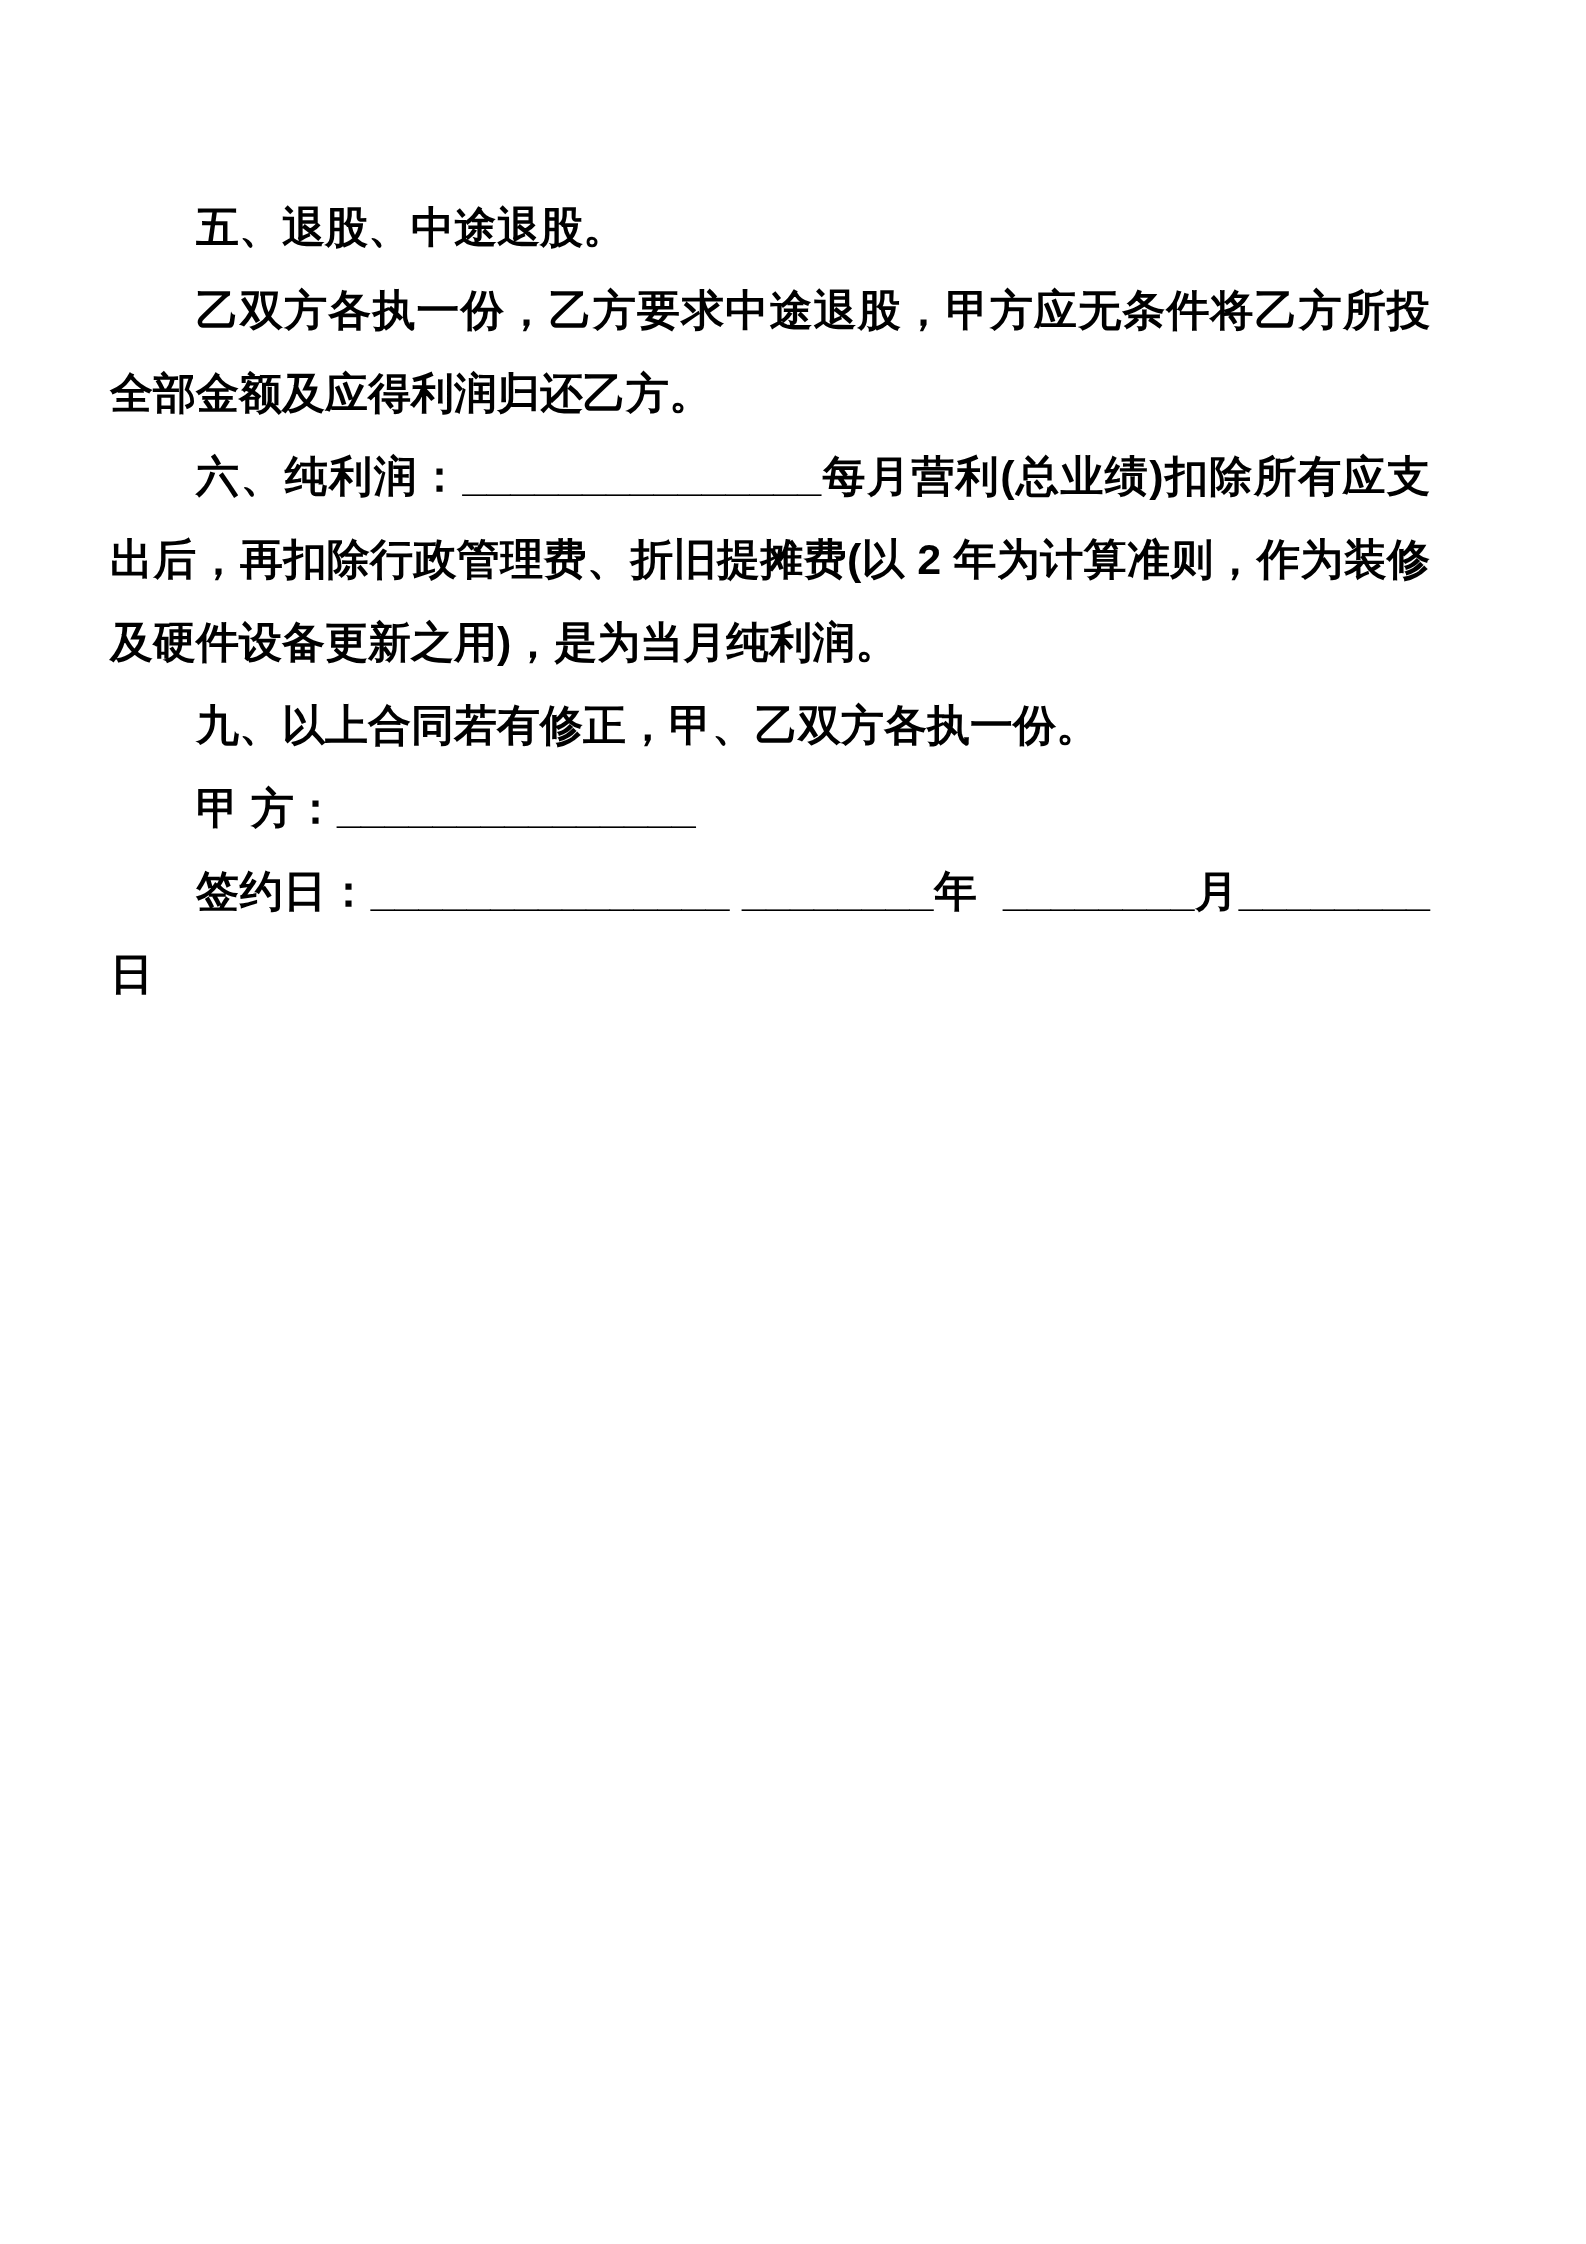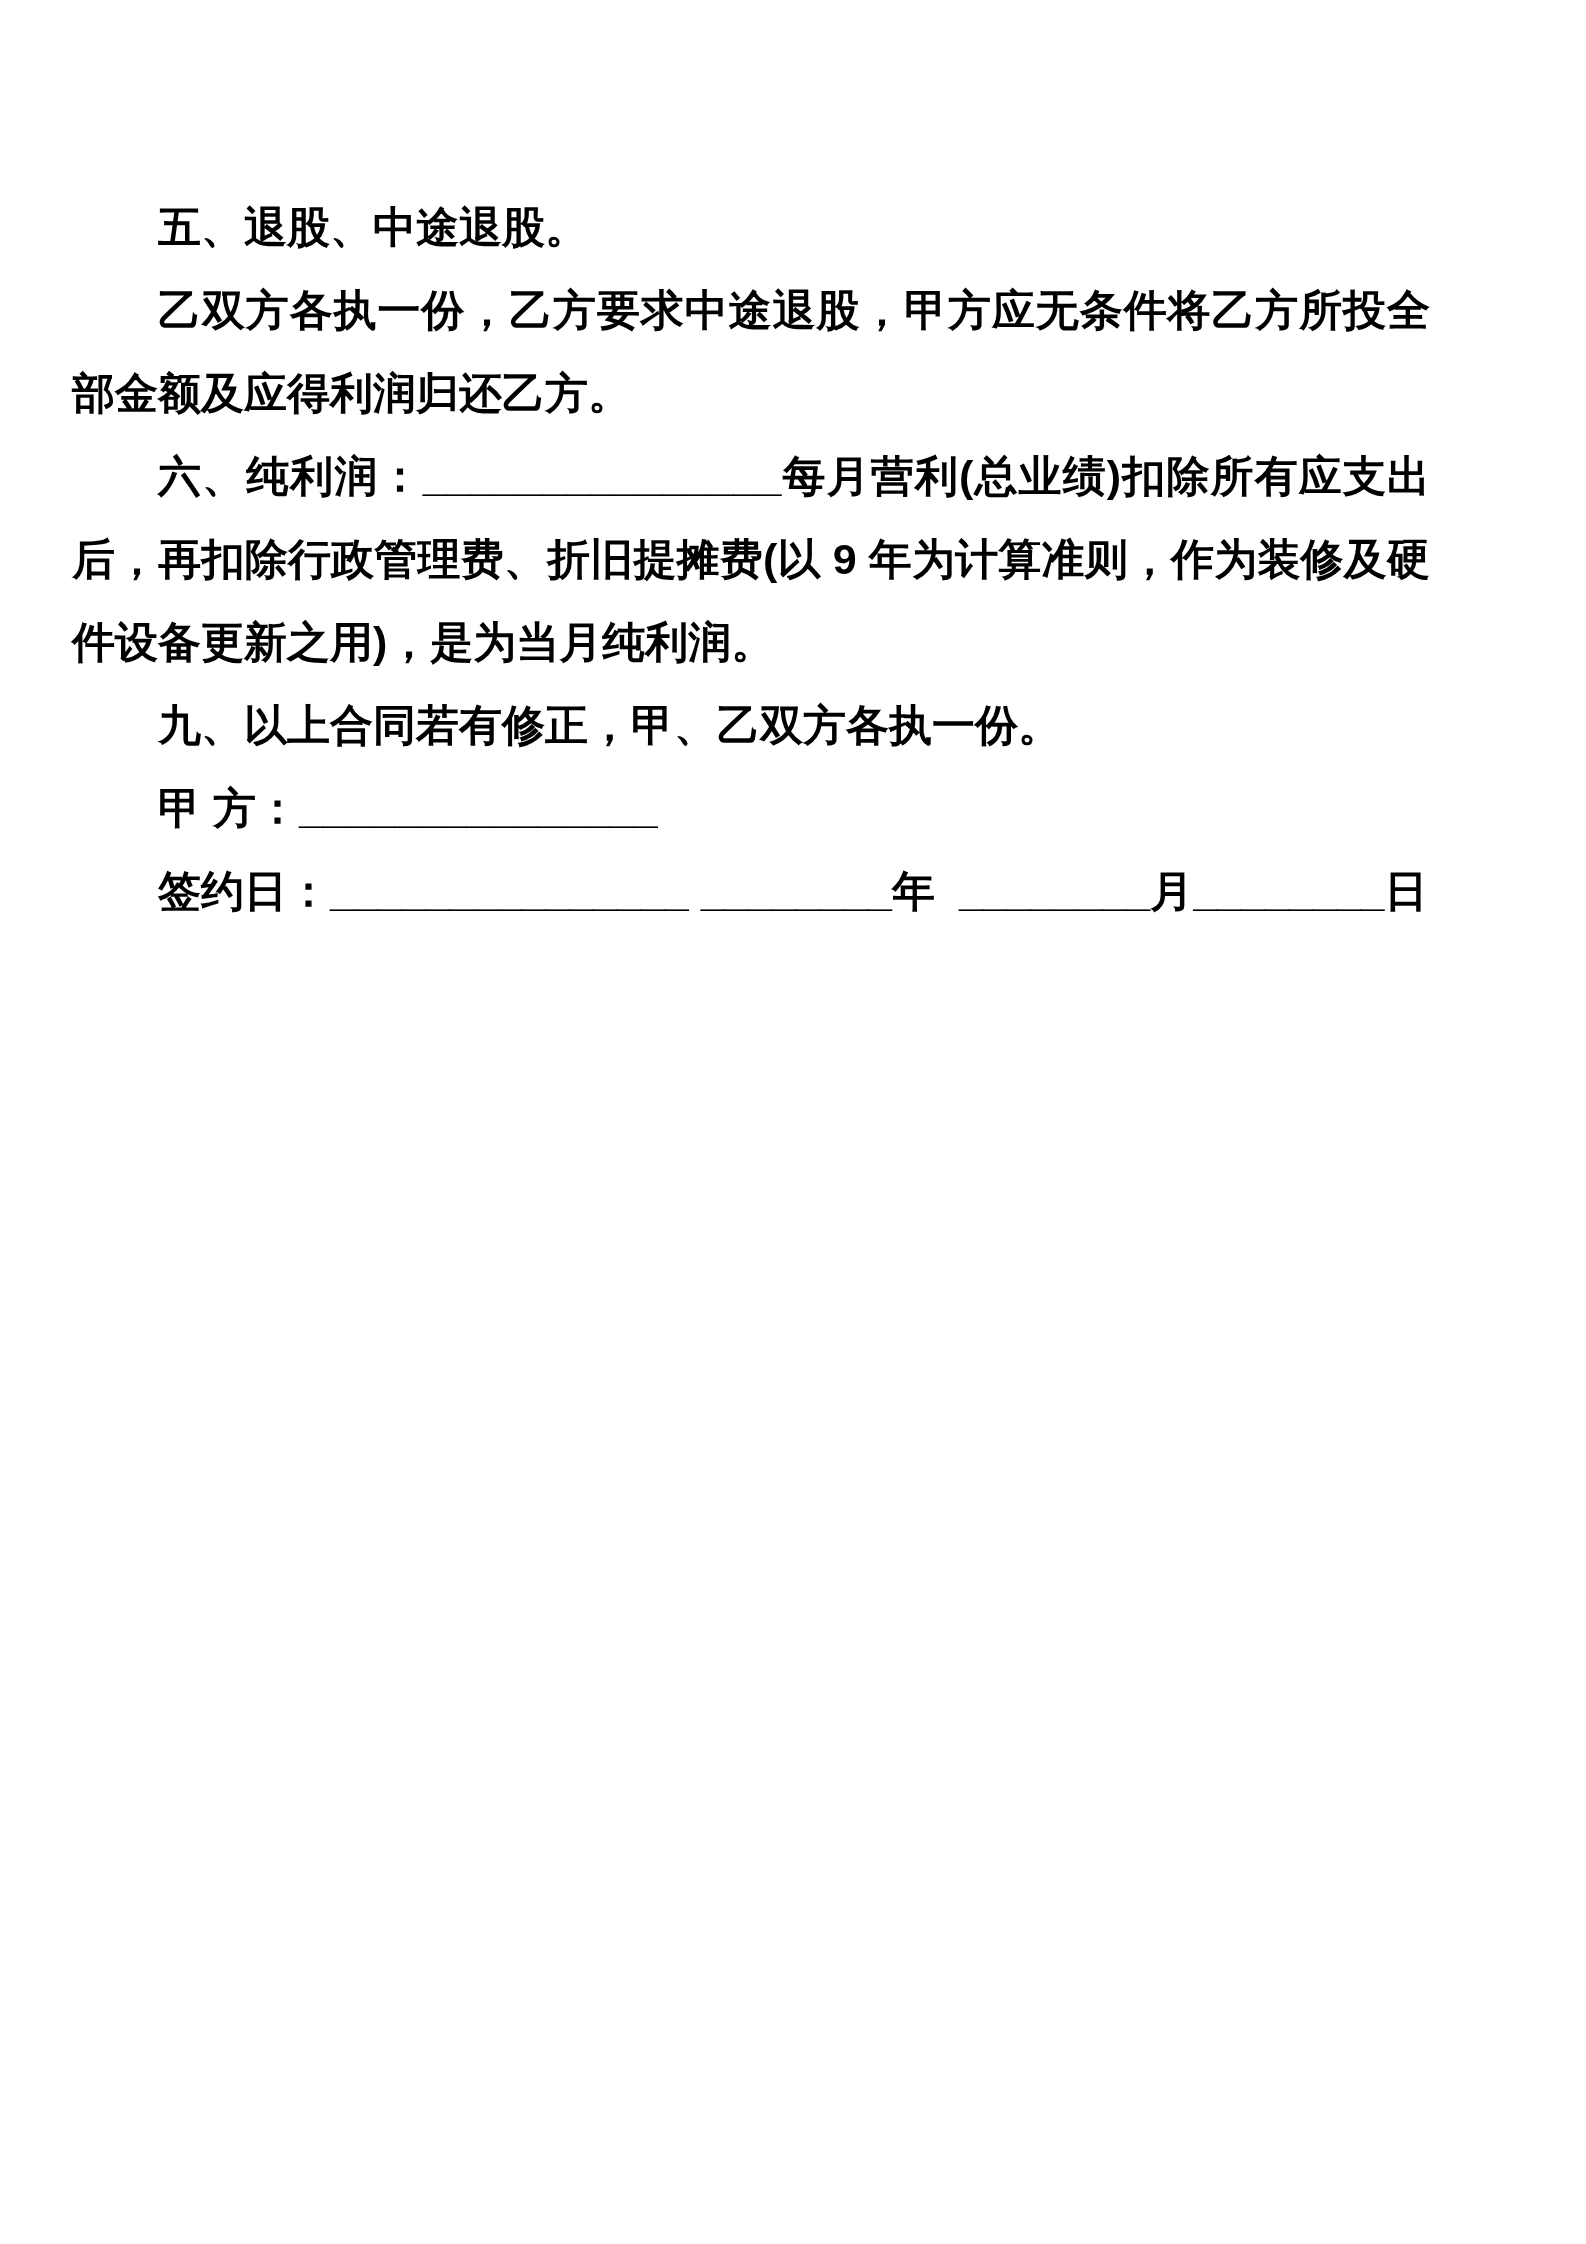--- a/index.html
+++ b/index.html
@@ -6,21 +6,21 @@
     margin: 0;
     padding: 0;
     background: #ffffff;
   }
   .page {
     position: relative;
     width: 1586px;
     height: 1952px;
     background: #ffffff;
     box-sizing: border-box;
-    padding: 186px 156px 0 72px;
+    padding: 186px 156px 0 110px;
     overflow: hidden;
   }
   .para {
     margin: 0;
     font-family: "Liberation Sans", sans-serif;
     font-weight: 700;
     color: #000000;
     font-size: 43px;
     line-height: 83px;
     text-indent: 86px;
@@ -29,17 +29,17 @@
     overflow-wrap: break-word;
     white-space: pre-wrap;
   }
 </style>
 </head>
 <body>
 
 <div class="page">
   <p class="para">五、退股、中途退股。</p>
   <p class="para">乙双方各执一份，乙方要求中途退股，甲方应无条件将乙方所投全部金额及应得利润归还乙方。</p>
-  <p class="para">六、纯利润：_______________每月营利(总业绩)扣除所有应支出后，再扣除行政管理费、折旧提摊费(以 9 年为计算准则，作为装修及硬件设备更新之用)，是为当月纯利润。</p>
+  <p class="para">六、纯利润：_______________每月营利(总业绩)扣除所有应支出后，再扣除行政管理费、折旧提摊费(以 2 年为计算准则，作为装修及硬件设备更新之用)，是为当月纯利润。</p>
   <p class="para">九、以上合同若有修正，甲、乙双方各执一份。</p>
   <p class="para">甲 方：_______________</p>
   <p class="para">签约日：_______________ ________年  ________月________日</p>
 </div>
 
 </body></html>

